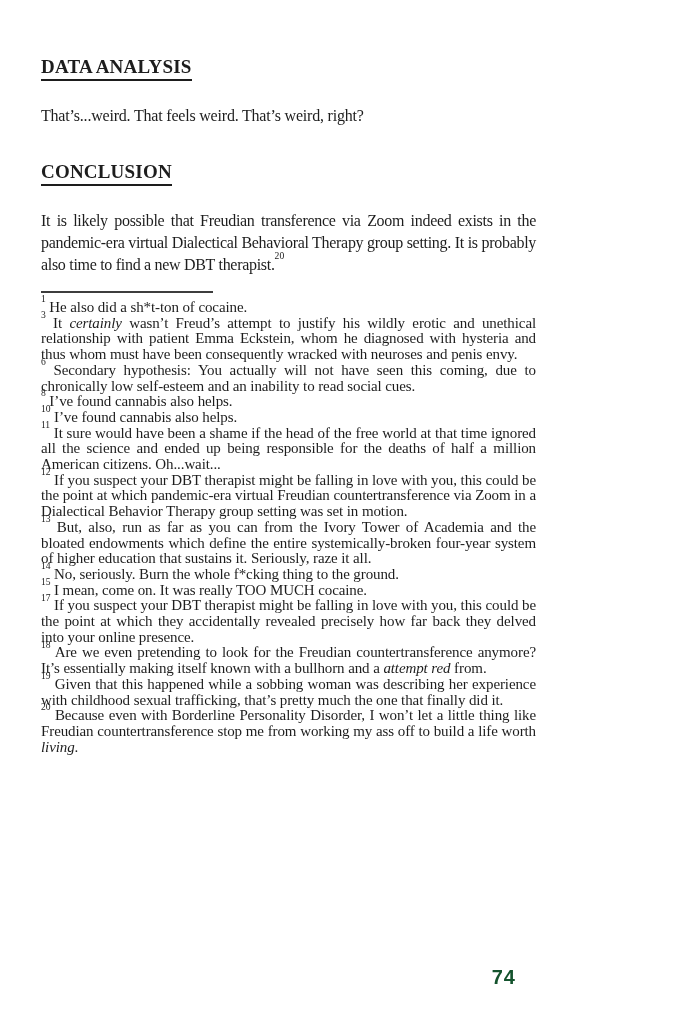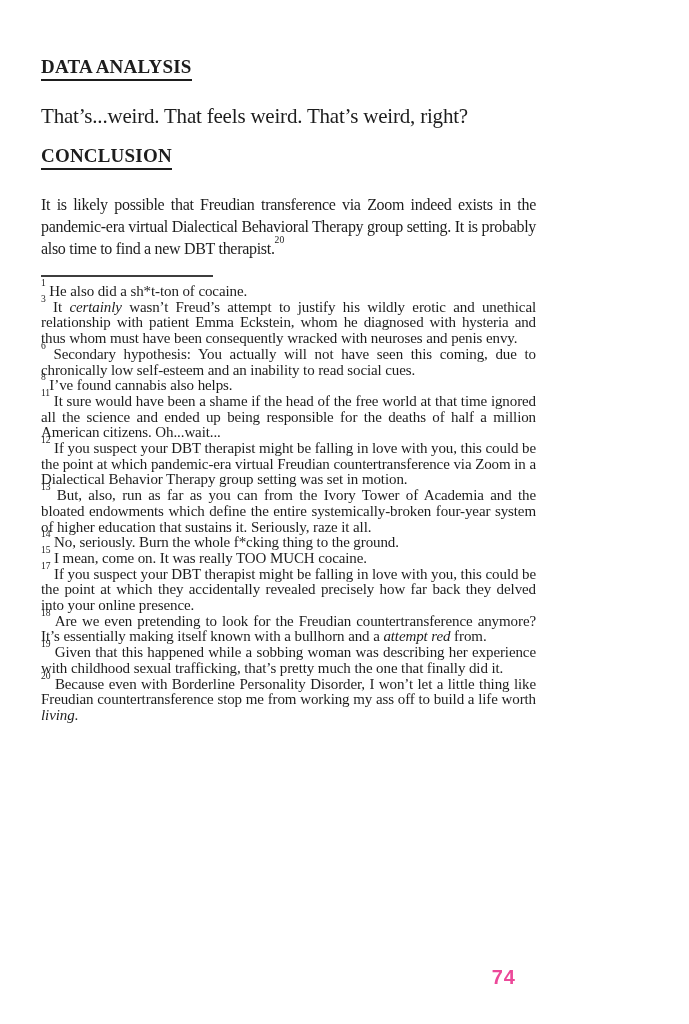--- a/index.html
+++ b/index.html
@@ -23,23 +23,23 @@
     font-weight: bold;
     letter-spacing: 0.2px;
     margin: 0 0 24px 0;
   }
   .section-heading .u {
     display: inline-block;
     border-bottom: 2px solid #1d1d1d;
     padding-bottom: 1px;
   }
   .interlude {
-    font-size: 21px;
+    font-size: 16px;
     letter-spacing: -0.2px;
-    margin: 0 0 18px 0;
+    margin: 0 0 34px 0;
     line-height: 22px;
   }
   .body-par {
     font-size: 16px;
     letter-spacing: -0.3px;
     line-height: 22px;
     margin: 0;
     text-align: justify;
   }
   .body-par sup {
@@ -75,21 +75,21 @@
     margin-top: 15px;
   }
   .page-number {
     position: absolute;
     right: 52px;
     top: 966px;
     font-family: "Liberation Sans", sans-serif;
     font-size: 20px;
     font-weight: bold;
     letter-spacing: 1px;
-    color: #ec4899;
+    color: #14532d;
   }
 </style>
 </head>
 <body>
 
 <div class="page">
 
   <h2 class="section-heading"><span class="u">DATA ANALYSIS</span></h2>
 
   <p class="interlude">That’s...weird. That feels weird. That’s weird, right?</p>
@@ -98,20 +98,21 @@
 
   <p class="body-par"><span>It is likely possible that Freudian transference via Zoom indeed exists in the pandemic-era virtual Dialectical Behavioral Therapy group setting. It is probably also time to find a new DBT therapist.</span><sup>20</sup></p>
 
   <hr class="fn-separator">
 
   <div class="footnotes">
       <p class="footnote"><sup>1</sup><span> He also did a sh*t-ton of cocaine.</span></p>
       <p class="footnote"><sup>3</sup><span> It </span><em>certainly</em><span> wasn’t Freud’s attempt to justify his wildly erotic and unethical relationship with patient Emma Eckstein, whom he diagnosed with hysteria and thus whom must have been consequently wracked with neuroses and penis envy.</span></p>
       <p class="footnote"><sup>6</sup><span> Secondary hypothesis: You actually will not have seen this coming, due to chronically low self-esteem and an inability to read social cues.</span></p>
       <p class="footnote"><sup>8</sup><span> I’ve found cannabis also helps.</span></p>
+      <p class="footnote"><sup>10</sup><span> I’ve found cannabis also helps.</span></p>
       <p class="footnote"><sup>11</sup><span> It sure would have been a shame if the head of the free world at that time ignored all the science and ended up being responsible for the deaths of half a million American citizens. Oh...wait...</span></p>
       <p class="footnote"><sup>12</sup><span> If you suspect your DBT therapist might be falling in love with you, this could be the point at which pandemic-era virtual Freudian countertransference via Zoom in a Dialectical Behavior Therapy group setting was set in motion.</span></p>
       <p class="footnote"><sup>13</sup><span> But, also, run as far as you can from the Ivory Tower of Academia and the bloated endowments which define the entire systemically-broken four-year system of higher education that sustains it. Seriously, raze it all.</span></p>
       <p class="footnote"><sup>14</sup><span> No, seriously. Burn the whole f*cking thing to the ground.</span></p>
       <p class="footnote"><sup>15</sup><span> I mean, come on. It was really TOO MUCH cocaine.</span></p>
       <p class="footnote"><sup>17</sup><span> If you suspect your DBT therapist might be falling in love with you, this could be the point at which they accidentally revealed precisely how far back they delved into your online presence.</span></p>
       <p class="footnote"><sup>18</sup><span> Are we even pretending to look for the Freudian countertransference anymore? It’s essentially making itself known with a bullhorn and a </span><em>attempt red</em><span> from.</span></p>
       <p class="footnote"><sup>19</sup><span> Given that this happened while a sobbing woman was describing her experience with childhood sexual trafficking, that’s pretty much the one that finally did it.</span></p>
       <p class="footnote"><sup>20</sup><span> Because even with Borderline Personality Disorder, I won’t let a little thing like Freudian countertransference stop me from working my ass off to build a life worth </span><em>living</em><span>.</span></p>
     </div>

